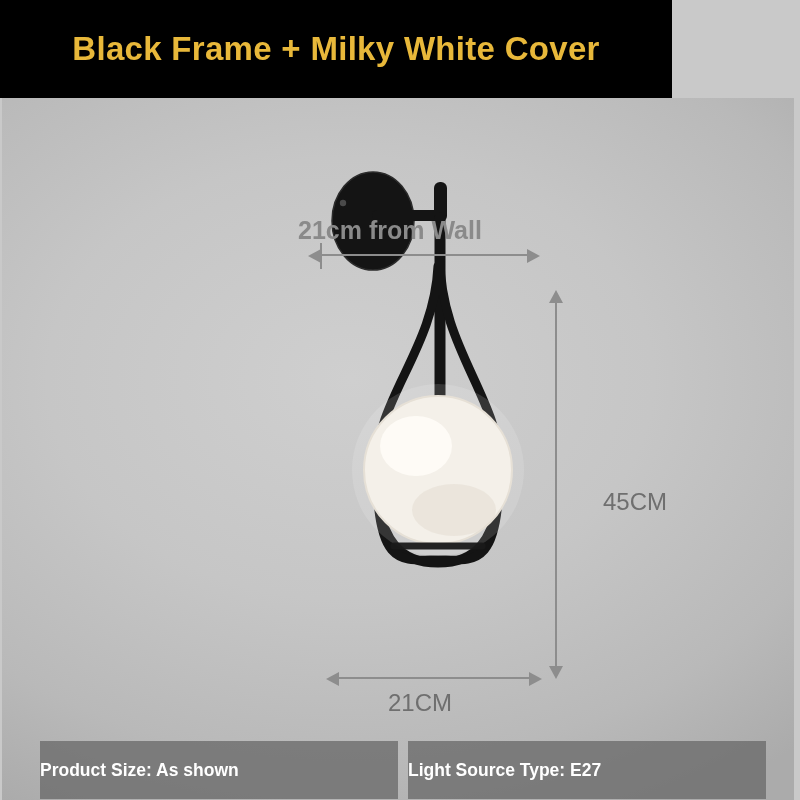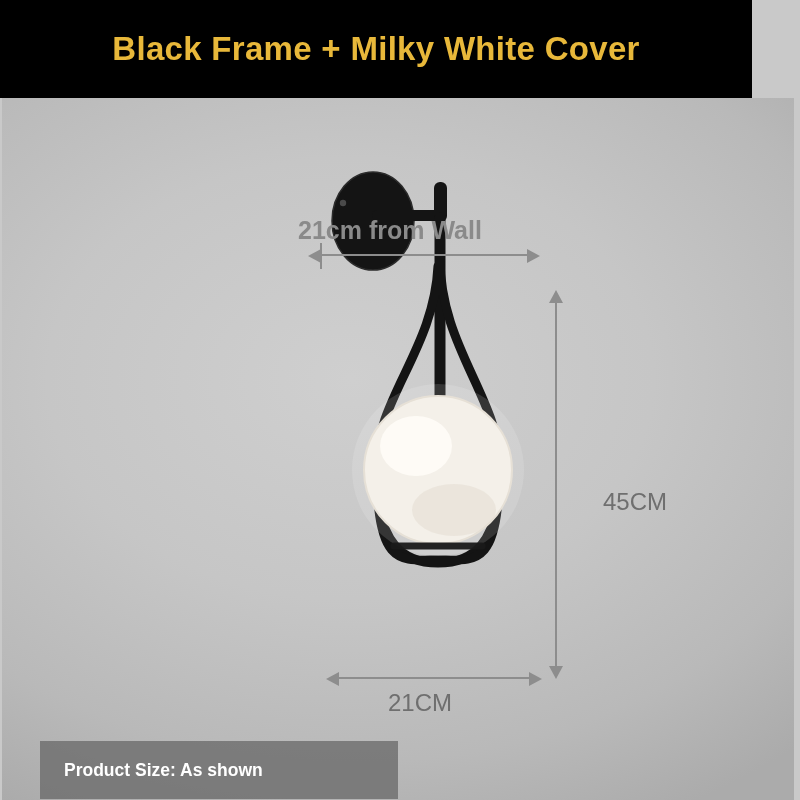--- a/index.html
+++ b/index.html
@@ -20,21 +20,21 @@
     height: 800px;
     background: #c9c9c9;
     overflow: hidden;
   }
 
   
   .banner {
     position: absolute;
     left: 0;
     top: 0;
-    width: 752px;
+    width: 672px;
     height: 98px;
     background: #000000;
     display: flex;
     align-items: center;
     justify-content: center;
   }
   .banner-title {
     color: #e8b83a;
     font-size: 33px;
     font-weight: bold;
@@ -173,21 +173,21 @@
     text-align: center;
     padding: 0 10px;
     box-sizing: border-box;
     line-height: 1.18;
   }
   .spec-a { left: 0px;   top: 0px;  width: 358px; height: 58px; }
   .spec-b { left: 368px; top: 0px;  width: 358px; height: 58px; }
   .spec-left-align {
     justify-content: flex-start;
     text-align: right;
-    padding-left: 24px;
+    padding-left: 0;
   }
 </style>
 </head>
 <body>
 
 <div id="page">
 
   <div class="banner">
     <div class="banner-title">Black Frame + Milky White Cover</div>
   </div>
@@ -235,17 +235,18 @@
     <div class="arrow arrow-down" style="left:547px; top:568px;"></div>
     <div class="label-45">45CM</div>
 
     <div class="hline-bottom"></div>
     <div class="arrow arrow-left" style="left:324px; top:574px;"></div>
     <div class="arrow arrow-right" style="left:527px; top:574px;"></div>
     <div class="label-21">21CM</div>
 
     <div class="specs">
       <div class="spec-box spec-a spec-left-align">Product Size: As shown</div>
+      <div class="spec-box spec-b spec-left-align">Light Source Type: E27</div>
 
     </div>
 
   </div>
 </div>
 
 </body></html>

